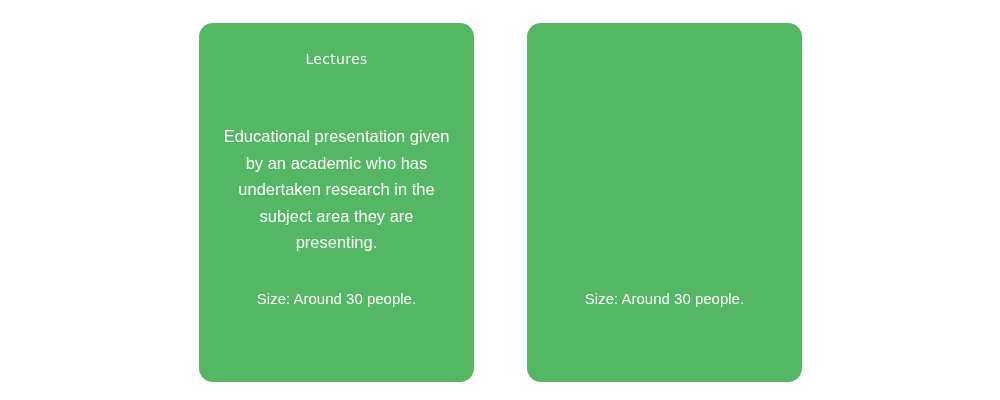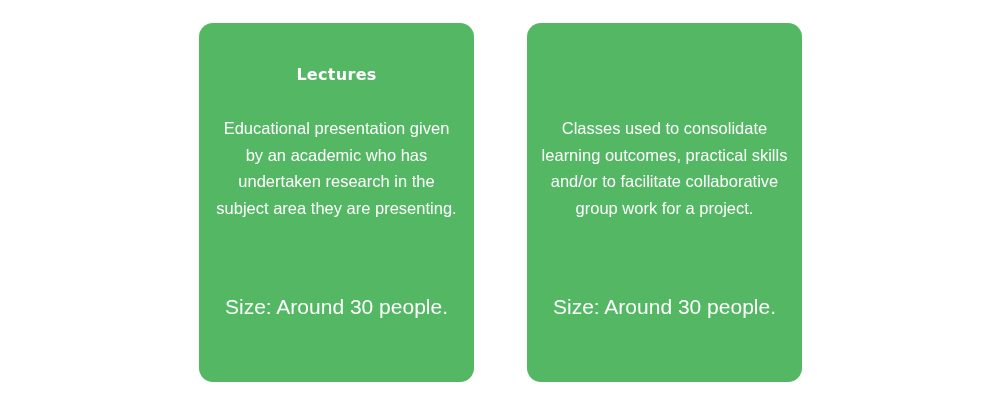--- a/index.html
+++ b/index.html
@@ -27,54 +27,53 @@
       box-sizing: border-box;
     }
     .card.left { left: 199px; }
     .card.right { left: 527px; }
     .card-title {
       position: absolute;
       top: 24px;
       left: 0;
       right: 0;
       font-family: "DejaVu Sans", sans-serif;
-      font-size: 16px;
+      font-size: 14px;
       letter-spacing: 0.3px;
       line-height: 24px;
-      font-weight: bold;
-      margin: 16px;
+      font-weight: normal;
+      margin: 0;
     }
     .card-desc {
       position: absolute;
       top: 92px;
       left: 14px;
       right: 14px;
       font-family: "Liberation Sans", sans-serif;
       font-size: 16.5px;
       line-height: 26.5px;
-      margin: 0;
+      margin: 8px;
     }
     .card-size {
       position: absolute;
-      top: 271px;
+      top: 263px;
       left: 0;
       right: 0;
       font-family: "Liberation Sans", sans-serif;
-      font-size: 21px;
+      font-size: 15px;
       line-height: 26px;
       margin: 0;
     }
   </style>
 </head>
 <body>
 
 <div class="stage">
   <div class="card left">
     <h2 class="card-title">Lectures</h2>
     <p class="card-desc">Educational presentation given by an academic who has undertaken research in the subject area they are presenting.</p>
     <p class="card-size">Size: Around 30 people.</p>
   </div>
 
   <div class="card right">
-    <p class="card-desc">Classes used to consolidate learning outcomes, practical skills and/or to facilitate collaborative group work for a project.</p>
     <p class="card-size">Size: Around 30 people.</p>
   </div>
 </div>
 
 </body></html>

